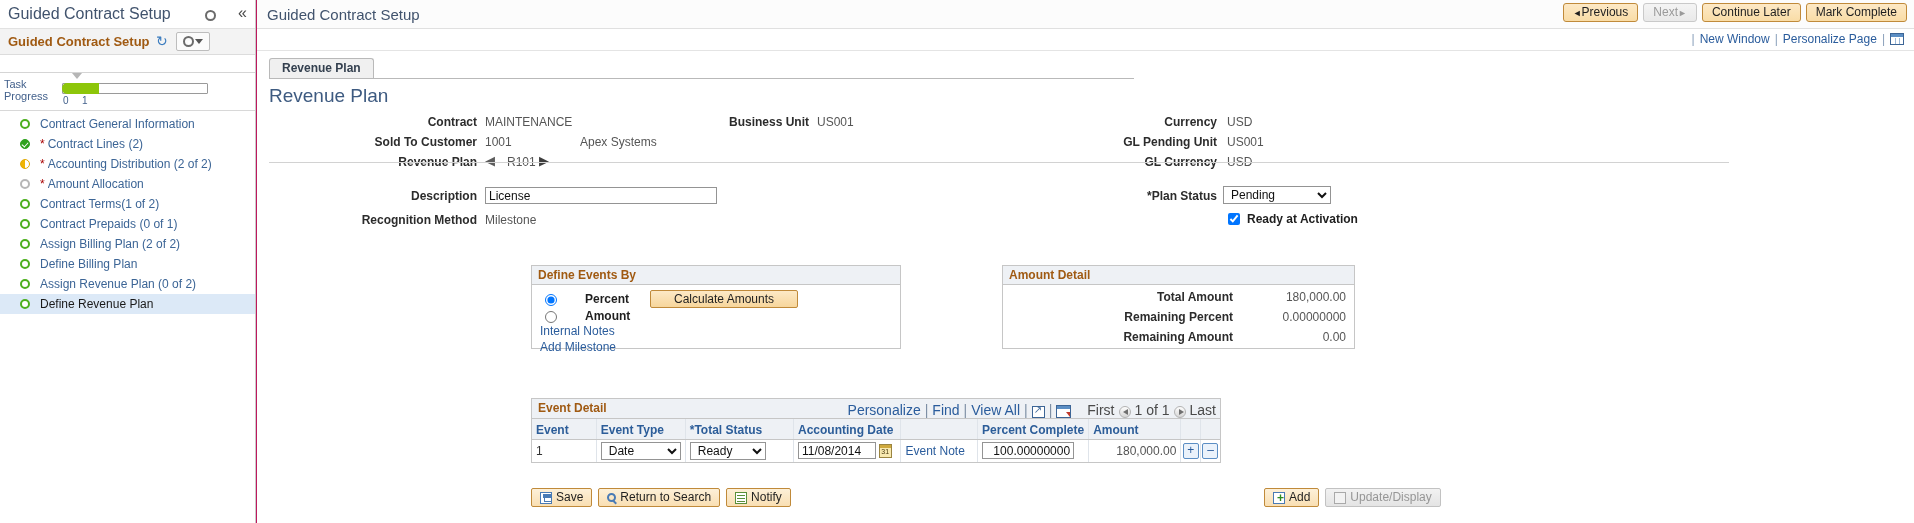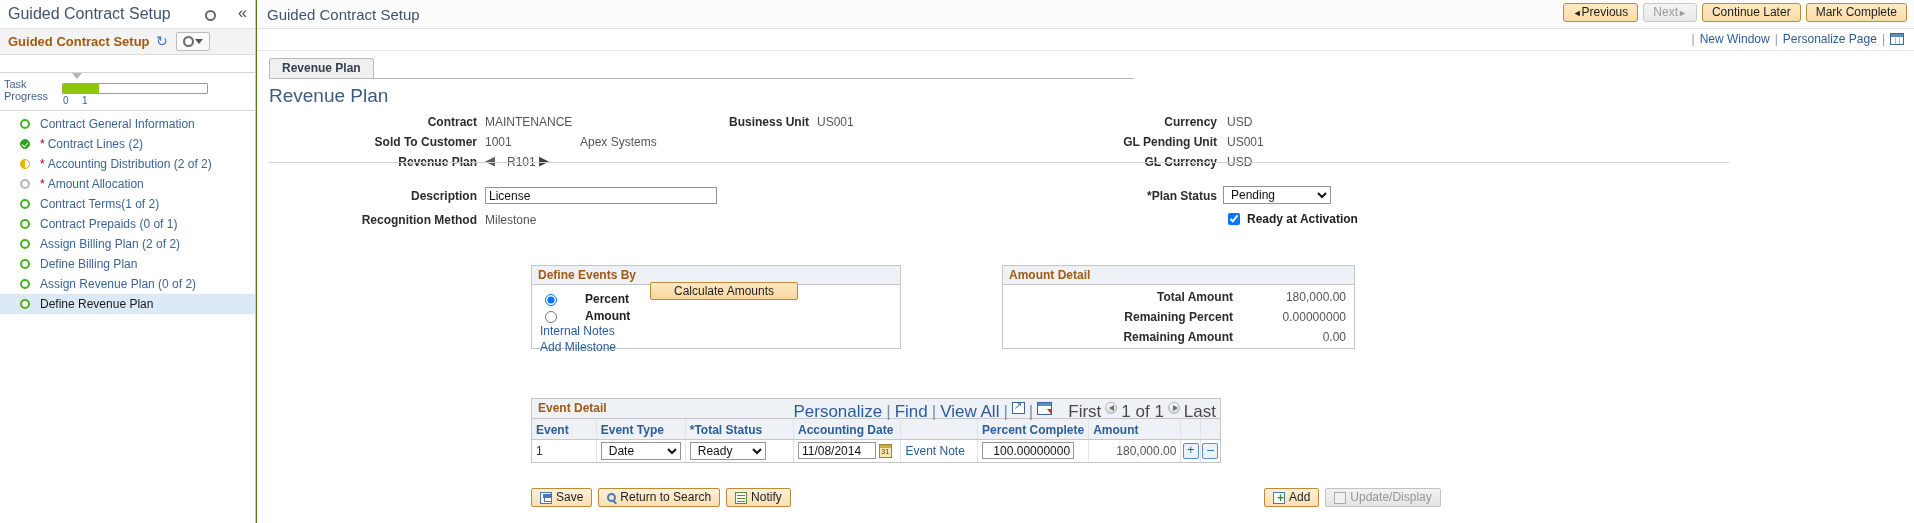--- a/index.html
+++ b/index.html
@@ -3,21 +3,21 @@
 <meta charset="utf-8">
 <style>
   * { box-sizing: border-box; }
   html, body {
     margin: 0; padding: 0;
     width: 1914px; height: 523px;
     background: #ffffff;
     font-family: "Liberation Sans", sans-serif;
     overflow: hidden;
   }
-  .app { position: relative; width: 1914px; height: 523px; background:#4d7c0f; }
+  .app { position: relative; width: 1914px; height: 523px; background:#be185d; }
 
   
   .sidebar {
     position: absolute; left: 0; top: 0; width: 256px; height: 523px;
     background: #ffffff; border-right: 1px solid #c9c9c9;
   }
   .sb-toptitle {
     height: 29px; display:flex; align-items:center;
     padding-left: 8px; font-size: 16px; color: #41536d;
     border-bottom: 1px solid #e2e2e2; position:relative;
@@ -175,22 +175,22 @@
   .amt-lbl { position:absolute; font-size:12px; font-weight:bold; color:#2c2c2c; text-align:right; }
   .amt-val { position:absolute; font-size:12px; color:#555; text-align:right; }
 
   
   .gridbox { position:absolute; left:274px; top:398px; width:690px; border:1px solid #c6c6c6; }
   .gridhd {
     height:20px; background:#eef1f5; border-bottom:1px solid #c6c6c6; position:relative;
   }
   .gridhd .t { position:absolute; left:6px; top:2px; font-size:12px; font-weight:bold; color:#a05a12; }
   .gridhd .nav {
-    position:absolute; right:4px; top:3px; font-size:17px; color:#7e8fa5;
-    display:flex; align-items:flex-start; gap:4px;
+    position:absolute; right:4px; top:3px; font-size:14px; color:#7e8fa5;
+    display:flex; align-items:flex-end; gap:4px;
   }
   .gridhd .nav a { color:#2a5c9c; text-decoration:none; cursor:pointer; }
   .ic-newwin {
     width:13px;height:12px;border:1px solid #3c6596;display:inline-block;position:relative;background:#fff;
   }
   .ic-newwin:after{ content:"↗"; position:absolute; left:1px; top:-3px; font-size:10px; color:#3c6596; }
   .ic-dlgrid {
     width:15px;height:13px;border:1px solid #3c6596;display:inline-block;position:relative;background:#fff;
   }
   .ic-dlgrid:before{content:"";position:absolute;left:0;top:0;right:0;height:3px;background:#5b8ec4;}
@@ -456,21 +456,21 @@
         <span class="radio-lbl">Percent</span>
       </div>
       <div style="position:absolute;left:8px;top:42px;display:flex;align-items:center;gap:5px;">
         <input type="radio" name="defby" style="width: 12px; height: 12px;">
         <span class="radio-lbl">Amount</span>
       </div>
 
       <a class="lnk" style="position:absolute;left:8px;top:58px;">Internal Notes</a>
       <a class="lnk" style="position:absolute;left:8px;top:74px;">Add Milestone</a>
 
-      <button class="calcbtn" style="position:absolute;left:118px;top:16px;width:148px;">Calculate Amounts</button>
+      <button class="calcbtn" style="position:absolute;left:118px;top:24px;width:148px;">Calculate Amounts</button>
     </div>
 
     <div class="panel" style="left:745px; top:265px; width:353px; height:84px;">
       <div class="panel-hd">Amount Detail</div>
       <span class="amt-lbl" style="left:0px; top:24px; width:230px;">Total Amount</span>
       <span class="amt-val" style="left:238px; top:24px; width:105px;">180,000.00</span>
       <span class="amt-lbl" style="left:0px; top:44px; width:230px;">Remaining Percent</span>
       <span class="amt-val" style="left:238px; top:44px; width:105px;">0.00000000</span>
       <span class="amt-lbl" style="left:0px; top:64px; width:230px;">Remaining Amount</span>
       <span class="amt-val" style="left:238px; top:64px; width:105px;">0.00</span>

